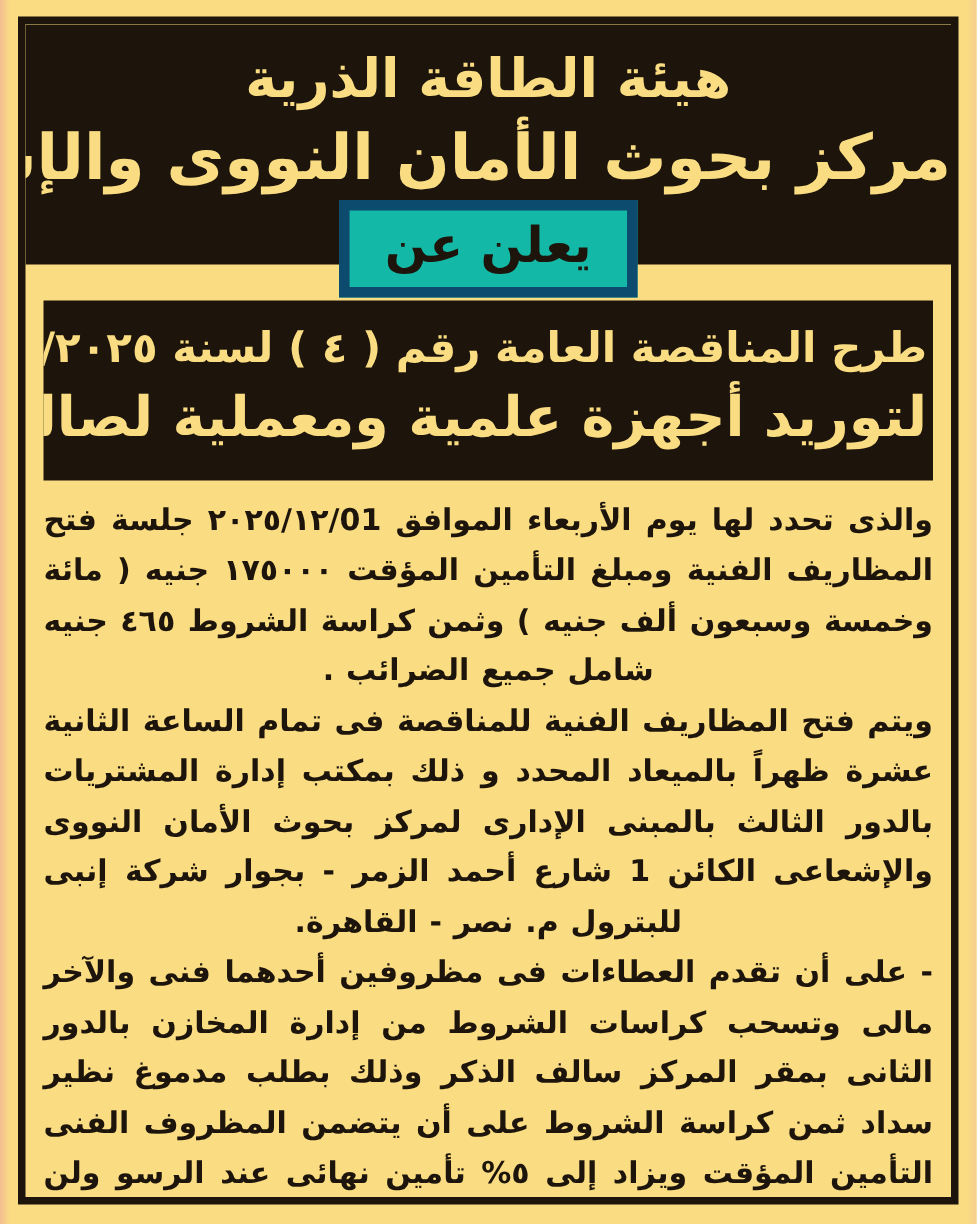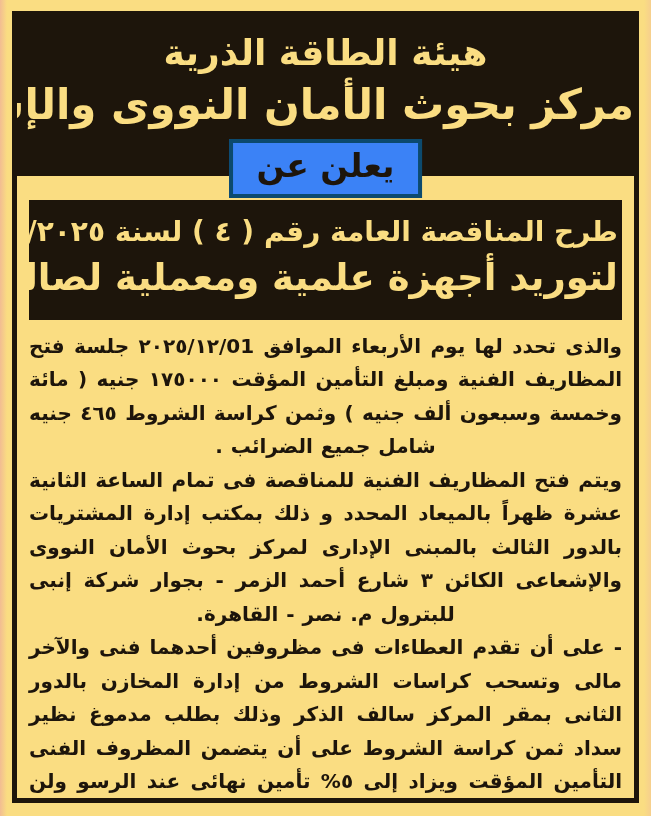--- a/index.html
+++ b/index.html
@@ -43,23 +43,23 @@
     line-height: 1.25;
     margin-top: 4px;
     letter-spacing: 0.5px;
     white-space: nowrap;
   }
   .announce-badge {
     position: absolute;
     left: 50%;
     bottom: -22px;
     transform: translateX(-50%);
-    background: #3b82f6;
+    background: #14b8a6;
     color: #1d150b;
-    border: 4px solid #0c4a6e;
+    border: 7px solid #0c4a6e;
     font-size: 33px;
     line-height: 1.3;
     padding: 2px 24px 6px;
     white-space: nowrap;
     z-index: 2;
   }
   .gap-strip { height: 24px; }
   
   .tender-box {
     background: #1d150b;
@@ -106,18 +106,18 @@
 
   <div class="gap-strip"></div>
 
   <div class="tender-box">
     <div class="tender-number-line">طرح المناقصة العامة رقم ( ٤ ) لسنة ٢٠٢٦/٢٠٢٥</div>
     <div class="tender-subject-line">لتوريد أجهزة علمية ومعملية لصالح المركز</div>
   </div>
 
   <div class="body-text">
     <p>والذى تحدد لها يوم الأربعاء الموافق ٢٠٢٥/١٢/01 جلسة فتح المظاريف الفنية ومبلغ التأمين المؤقت ١٧٥٠٠٠ جنيه ( مائة وخمسة وسبعون ألف جنيه ) وثمن كراسة الشروط ٤٦٥ جنيه شامل جميع الضرائب .</p>
-    <p>ويتم فتح المظاريف الفنية للمناقصة فى تمام الساعة الثانية عشرة ظهراً بالميعاد المحدد و ذلك بمكتب إدارة المشتريات بالدور الثالث بالمبنى الإدارى لمركز بحوث الأمان النووى والإشعاعى الكائن ٣ شارع أحمد الزمر - بجوار شركة إنبى للبترول م. نصر - القاهرة.</p>
+    <p>ويتم فتح المظاريف الفنية للمناقصة فى تمام الساعة الثانية عشرة ظهراً بالميعاد المحدد و ذلك بمكتب إدارة المشتريات بالدور الثالث بالمبنى الإدارى لمركز بحوث الأمان النووى والإشعاعى الكائن 1 شارع أحمد الزمر - بجوار شركة إنبى للبترول م. نصر - القاهرة.</p>
     <p>- على أن تقدم العطاءات فى مظروفين أحدهما فنى والآخر مالى وتسحب كراسات الشروط من إدارة المخازن بالدور الثانى بمقر المركز سالف الذكر وذلك بطلب مدموغ نظير سداد ثمن كراسة الشروط على أن يتضمن المظروف الفنى التأمين المؤقت ويزاد إلى ٥% تأمين نهائى عند الرسو ولن يلتفت إلى أى عطاء يرد بعد الموعد المحدد أو غير مستوفى التأمين المؤقت.</p>
 
   </div>
 
 </div>
 
 </body></html>

